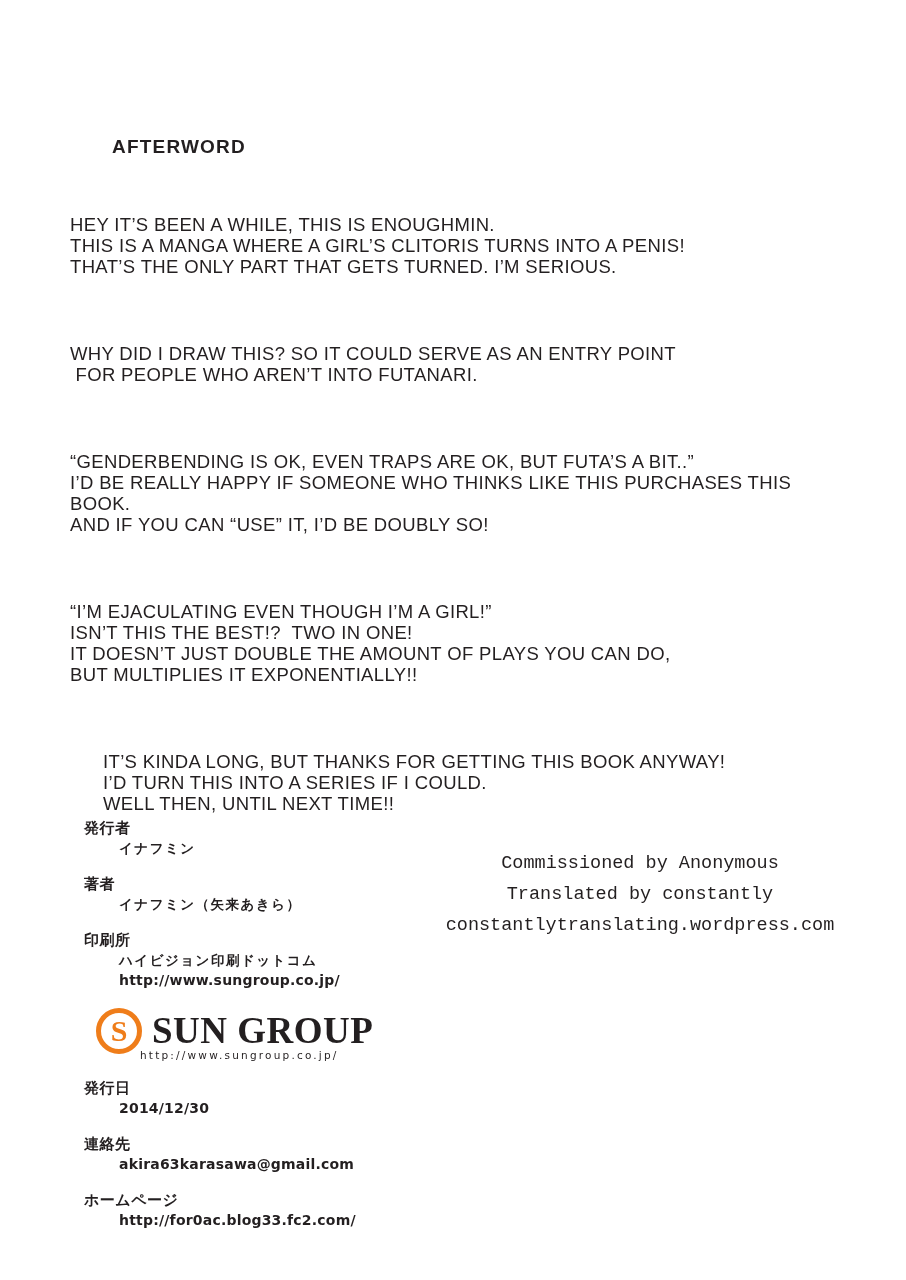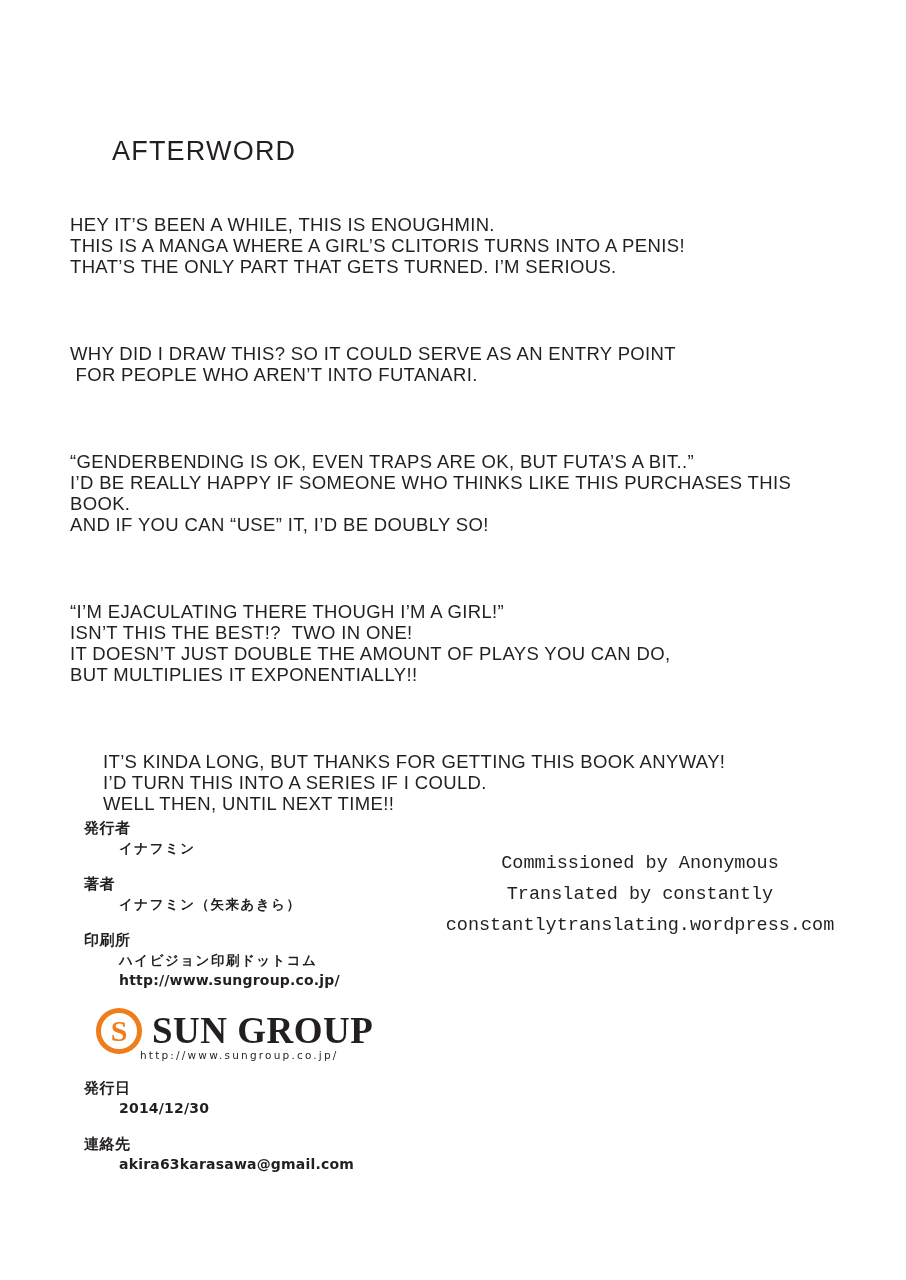--- a/index.html
+++ b/index.html
@@ -19,22 +19,22 @@
   .page {
     position: absolute;
     inset: 0;
   }
 
   
   .afterword-title {
     position: absolute;
     left: 112px;
     top: 136px;
-    font-size: 27px;
-    font-weight: normal;
+    font-size: 19px;
+    font-weight: bold;
     letter-spacing: 1.2px;
     color: #231f20;
   }
 
   .afterword-body {
     position: absolute;
     left: 70px;
     top: 172px;
     width: 760px;
     font-size: 18.5px;
@@ -154,21 +154,21 @@
 
   <div class="afterword-body">
     <p class="para">HEY IT’S BEEN A WHILE, THIS IS ENOUGHMIN.
 THIS IS A MANGA WHERE A GIRL’S CLITORIS TURNS INTO A PENIS!
 THAT’S THE ONLY PART THAT GETS TURNED. I’M SERIOUS.</p>
     <p class="para">WHY DID I DRAW THIS? SO IT COULD SERVE AS AN ENTRY POINT
  FOR PEOPLE WHO AREN’T INTO FUTANARI.</p>
     <p class="para">“GENDERBENDING IS OK, EVEN TRAPS ARE OK, BUT FUTA’S A BIT..”
 I’D BE REALLY HAPPY IF SOMEONE WHO THINKS LIKE THIS PURCHASES THIS BOOK.
 AND IF YOU CAN “USE” IT, I’D BE DOUBLY SO!</p>
-    <p class="para">“I’M EJACULATING THERE THOUGH I’M A GIRL!”
+    <p class="para">“I’M EJACULATING EVEN THOUGH I’M A GIRL!”
 ISN’T THIS THE BEST!?  TWO IN ONE!
 IT DOESN’T JUST DOUBLE THE AMOUNT OF PLAYS YOU CAN DO,
 BUT MULTIPLIES IT EXPONENTIALLY!!</p>
     <p class="para">IT’S KINDA LONG, BUT THANKS FOR GETTING THIS BOOK ANYWAY!
 I’D TURN THIS INTO A SERIES IF I COULD.
 WELL THEN, UNTIL NEXT TIME!!</p>
   </div>
 
   <div class="colophon">
 
@@ -203,20 +203,24 @@
     <div class="colophon-group">
       <div class="colophon-label">発行日</div>
       <div class="colophon-value">2014/12/30</div>
     </div>
 
     <div class="colophon-group">
       <div class="colophon-label">連絡先</div>
       <div class="colophon-value">akira63karasawa@gmail.com</div>
     </div>
 
+    <div class="colophon-group">
+      <div class="colophon-label">ホームページ</div>
+      <div class="colophon-value">http://for0ac.blog33.fc2.com/</div>
+    </div>
 
   </div>
 
   <div class="credits">
     <div>Commissioned by Anonymous</div>
     <div>Translated by constantly</div>
     <div>constantlytranslating.wordpress.com</div>
   </div>
 
 </div>

